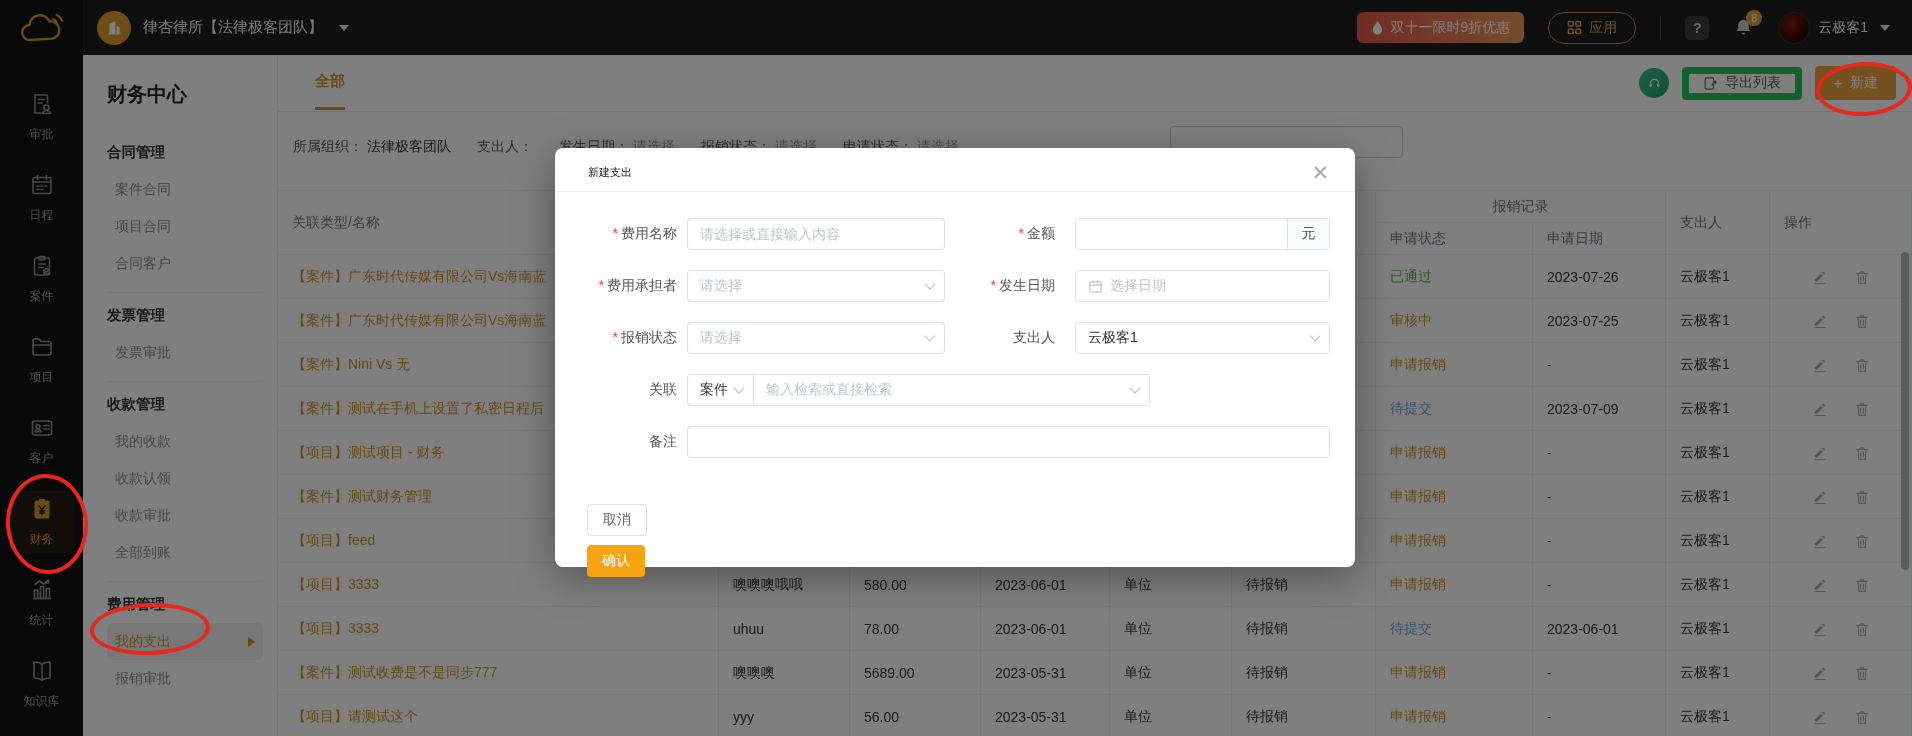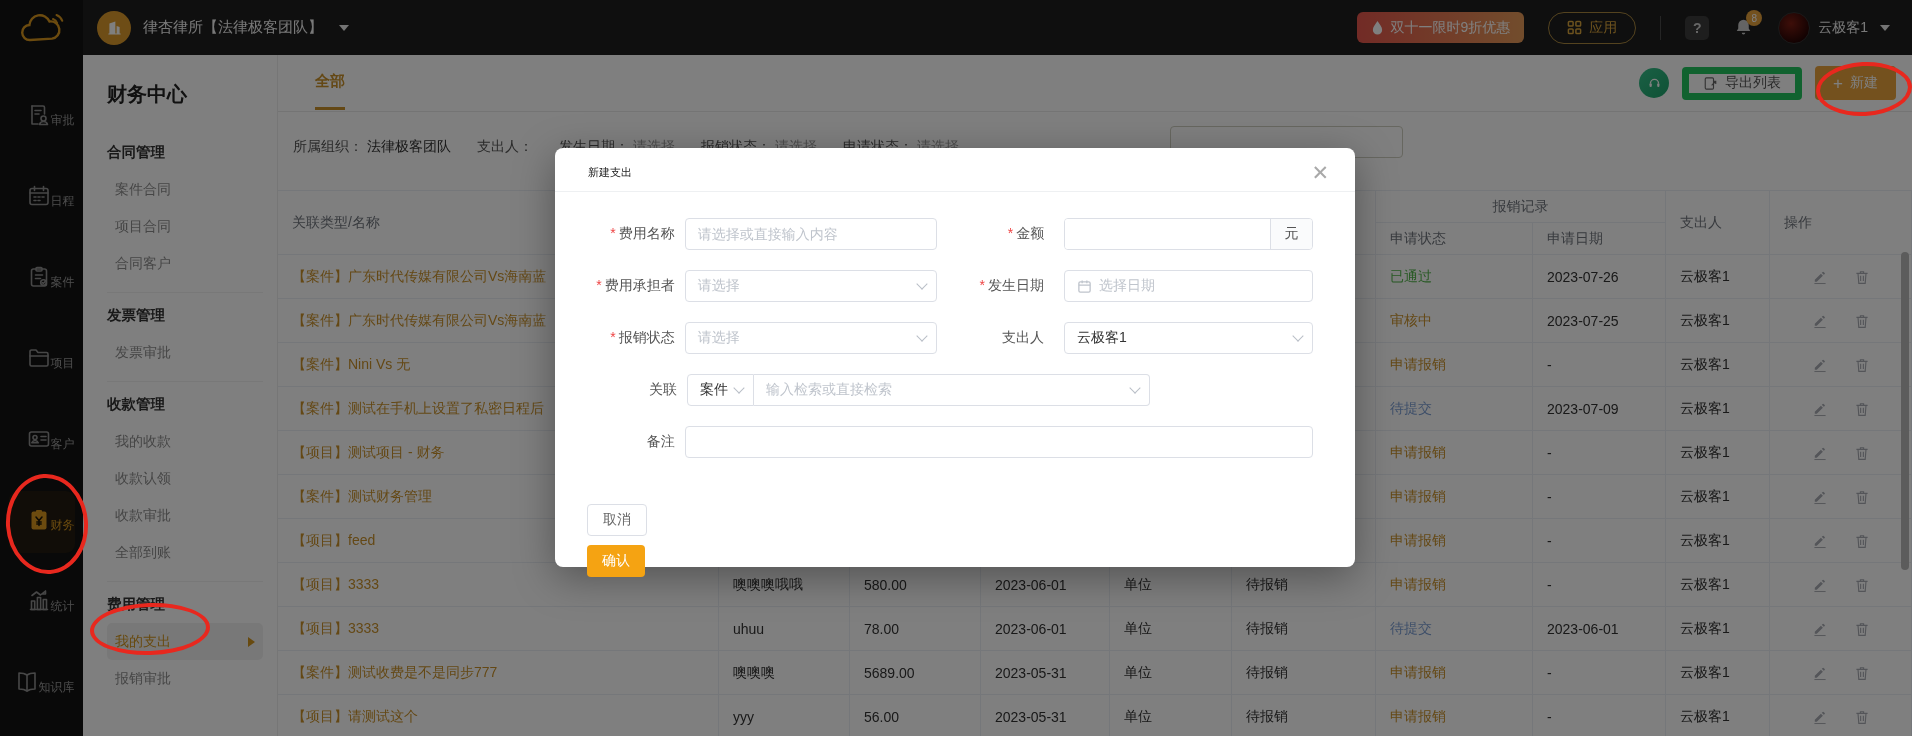--- a/index.html
+++ b/index.html
@@ -2,22 +2,22 @@
 <html><head>
 <meta charset="utf-8">
 <style>
   html,body{margin:0;padding:0;width:1912px;height:736px;overflow:hidden;
     font-family:"Liberation Sans","DejaVu Sans",sans-serif;background:#fff;position:relative;}
   *{box-sizing:border-box;}
   
   .iconbar{position:absolute;left:0;top:0;width:83px;height:736px;background:#121212;z-index:10;}
   .logo{display:flex;justify-content:center;padding-top:12px;}
   .navlist{display:flex;flex-direction:column;align-items:center;padding-top:40px;}
-  .nav-item{width:66px;height:62px;margin-bottom:19px;display:flex;flex-direction:row;align-items:center;
-    justify-content:flex-end;border-radius:9px;cursor:pointer;}
+  .nav-item{width:66px;height:62px;margin-bottom:19px;display:flex;flex-direction:column;align-items:center;
+    justify-content:center;border-radius:9px;cursor:pointer;}
   .nav-item svg{width:24px;height:24px;}
   .nav-item .s{fill:none;stroke:#8f8f8f;stroke-width:1.6;stroke-linejoin:round;stroke-linecap:round;}
   .nav-item span.lbl{font-size:12px;color:#9a9a9a;margin-top:6px;}
   .nav-item.active{background:#26201266;background:#221b10;}
   .nav-item.active span.lbl{color:#d9971e;}
   
   .topbar{position:absolute;left:83px;top:0;width:1829px;height:55px;background:#1e1e1e;display:flex;
     align-items:center;padding:0 22px 0 14px;z-index:10;}
   .org{display:flex;align-items:center;gap:12px;cursor:pointer;}
   .org-avatar{width:34px;height:34px;border-radius:50%;background:#dd9b2c;display:flex;align-items:center;justify-content:center;}
@@ -89,21 +89,21 @@
   .ops{gap:26px;justify-content:center;}
   .op-btn{cursor:pointer;display:flex;}
   .scrollbar{position:absolute;left:1901px;top:252px;width:8px;height:318px;background:#b9b9b9;border-radius:4px;z-index:11;}
   
   .overlay{position:absolute;inset:0;background:rgba(0,0,0,0.5);z-index:40;}
   .modal{position:absolute;left:555px;top:148px;width:800px;height:419px;background:#fff;border-radius:8px;
     z-index:50;box-shadow:0 10px 40px rgba(0,0,0,.35);}
   .modal-head{height:44px;display:flex;align-items:center;padding:6px 26px 0 33px;border-bottom:1px solid #eef0f2;}
   .modal-title{font-size:11px;font-weight:normal;color:#222;}
   .modal-close{margin-left:auto;color:#a9a9a9;font-size:21px;cursor:pointer;line-height:1;}
-  .modal-body{padding:26px 42px 0 32px;}
+  .modal-body{padding:26px 25px 0 32px;}
   .form-row{display:flex;align-items:center;margin-bottom:20px;}
   .flabel{width:100px;text-align:right;font-size:14px;color:#555;padding-right:10px;white-space:nowrap;}
   .flabel.l2{width:120px;}
   .req{color:#e44;margin-right:3px;}
   .inp{height:32px;border:1px solid #dcdfe6;border-radius:4px;font-size:14px;padding:0 12px;color:#333;width:100%;}
   .inp::placeholder{color:#bfc4cc;}
   .f1{width:258px;}  .f2{width:255px;margin-left:10px;}
   .igroup{display:flex;width:255px;margin-left:10px;border:1px solid #dcdfe6;border-radius:4px;overflow:hidden;height:32px;}
   .igroup input{border:none;flex:1;font-size:14px;padding:0 12px;min-width:0;outline:none;}
   .suffix{width:42px;display:flex;align-items:center;justify-content:center;border-left:1px solid #dcdfe6;

